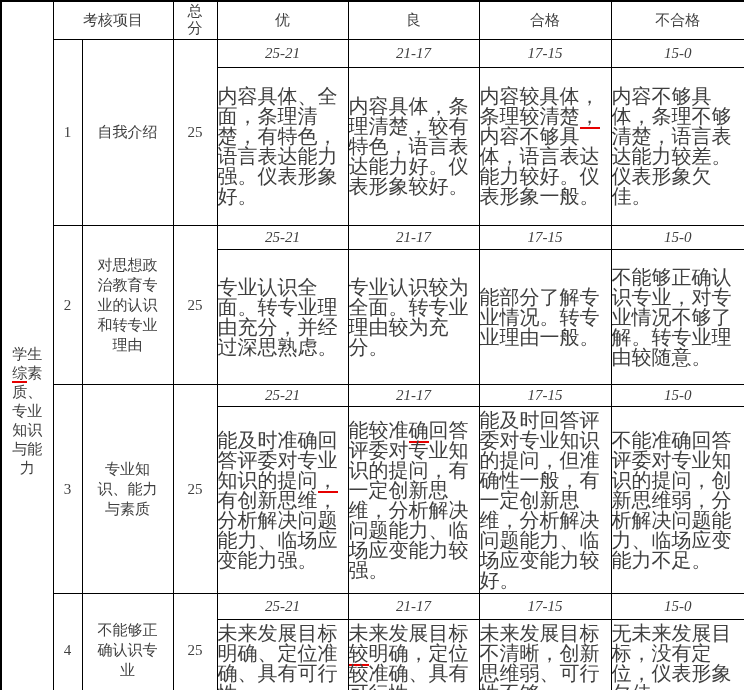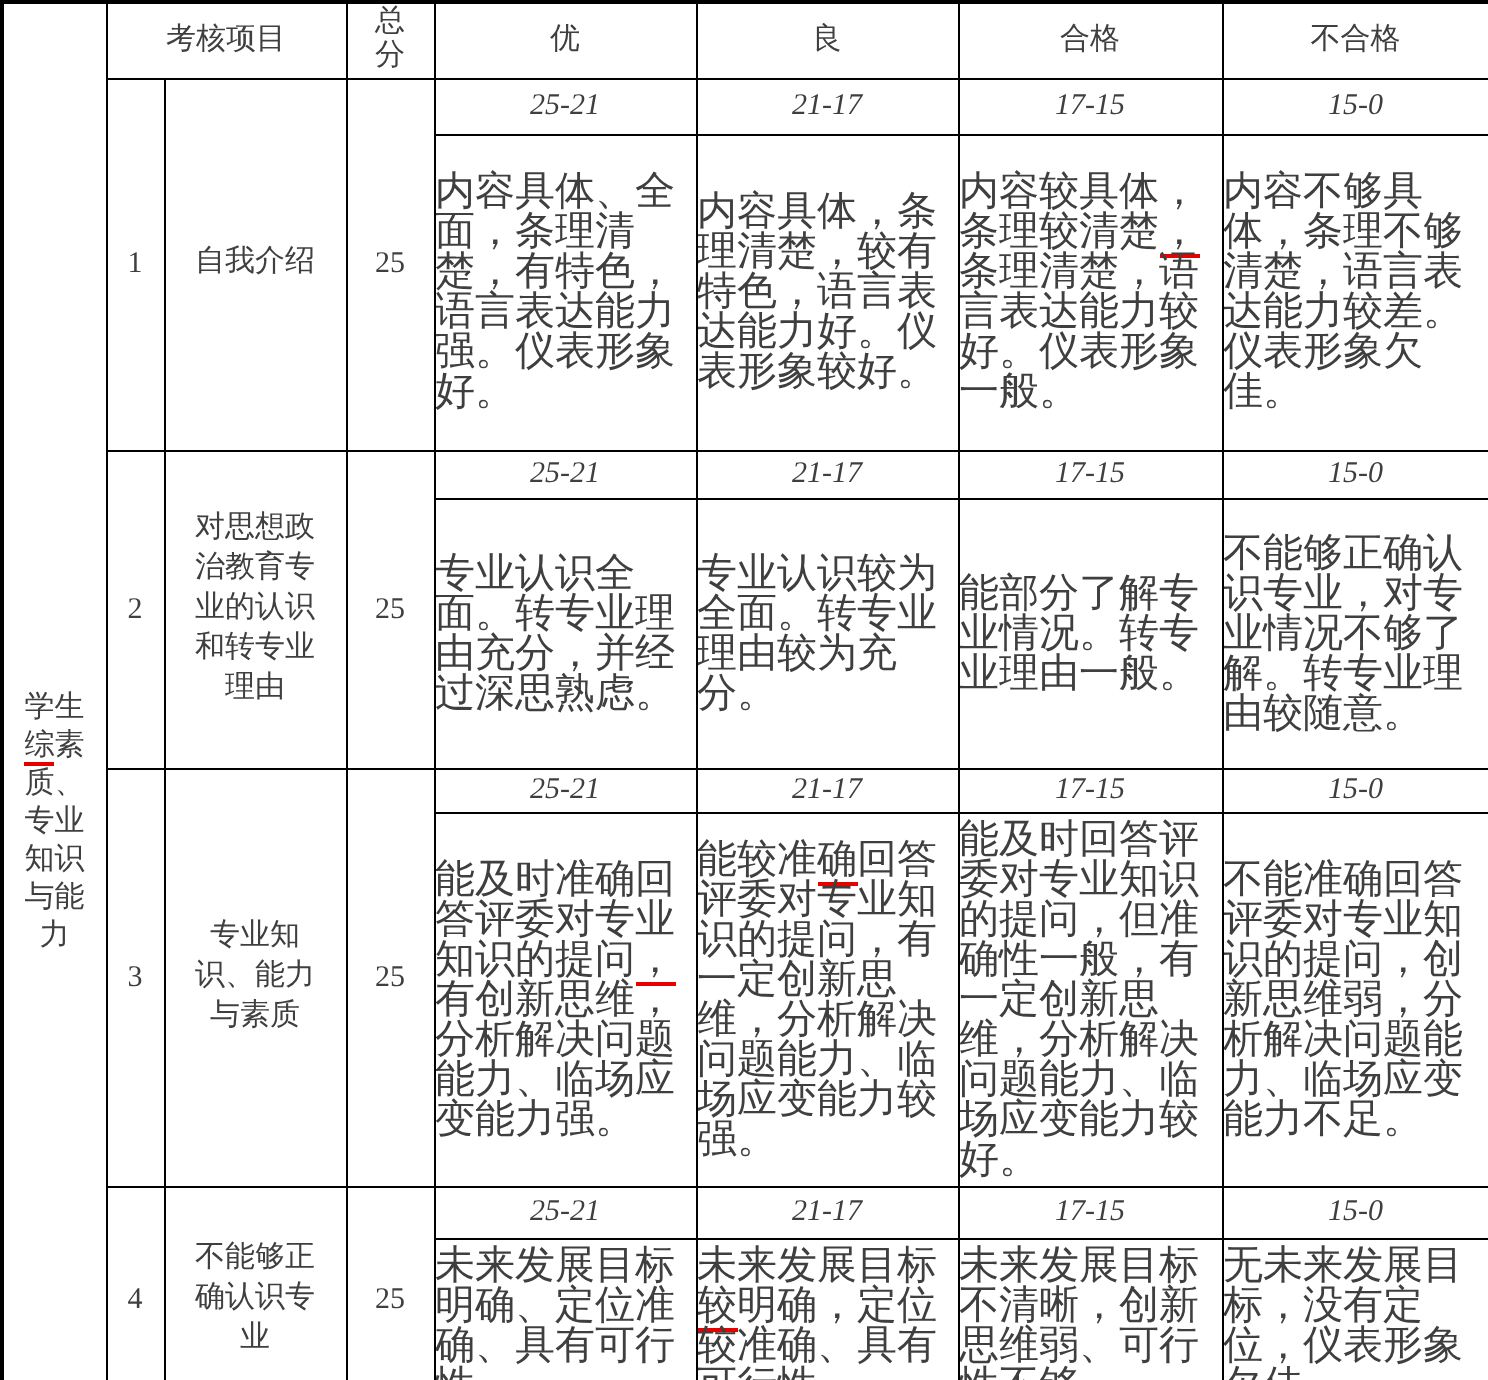--- a/index.html
+++ b/index.html
@@ -15,21 +15,21 @@
     border:1px solid #000000;font-size:15px;padding:0;vertical-align:middle;
     overflow:hidden;
   }
   .c{text-align:center;}
   .hdr{line-height:18px;text-align:center;}
   .total-hdr{padding:0 13px;line-height:17px;}
   .side{
     text-align:center;vertical-align:middle;
     padding:88px 8px 0 8px;line-height:19px;font-size:15px;
   }
-  .item{padding:0 10px;line-height:20px;font-family:Liberation Mono, monospace;}
+  .item{padding:0 10px;line-height:20px;}
   .num, .total{line-height:18px;}
   .range{line-height:16px;font-style:italic;}
   .desc{
     text-align:left;padding:3px 0;line-height:20px;font-size:20px;
   }
   .footer-label{letter-spacing:2px;}
   .ru{border-bottom:2px solid #e60000;}
 </style>
 </head>
 <body>
@@ -63,21 +63,21 @@
     <td class="c item" rowspan="2">自我介绍</td>
     <td class="c total" rowspan="2">25</td>
     <td class="c range">25-21</td>
     <td class="c range">21-17</td>
     <td class="c range">17-15</td>
     <td class="c range">15-0</td>
   </tr>
   <tr style="height:158px">
     <td class="desc"><span>内容具体、全面，条理清楚，有特色，语言表达能力强。仪表形象好。</span></td>
     <td class="desc"><span>内容具体，条理清楚，较有特色，语言表达能力好。仪表形象较好。</span></td>
-    <td class="desc"><span>内容较具体，条理较清楚</span><span class="ru">， </span><span>条理清楚，语言表达能力较好。仪表形象一般。</span></td>
+    <td class="desc"><span>内容较具体，条理较清楚</span><span class="ru">， </span><span>内容不够具体，语言表达能力较好。仪表形象一般。</span></td>
     <td class="desc"><span>内容不够具体，条理不够清楚，语言表达能力较差。仪表形象欠佳。</span></td>
   </tr>
 
   <tr style="height:24px">
     <td class="c num" rowspan="2">2</td>
     <td class="c item" rowspan="2">对思想政治教育专业的认识和转专业理由</td>
     <td class="c total" rowspan="2">25</td>
     <td class="c range">25-21</td>
     <td class="c range">21-17</td>
     <td class="c range">17-15</td>

